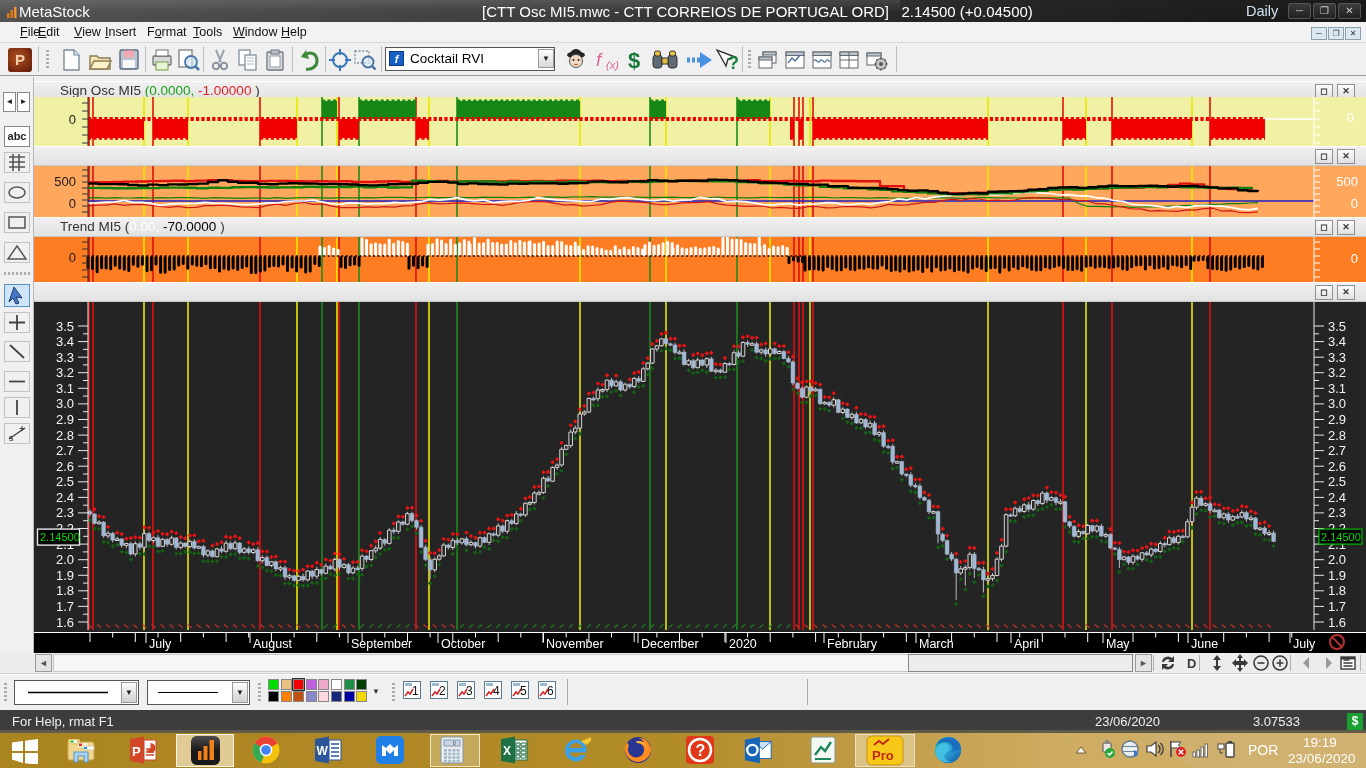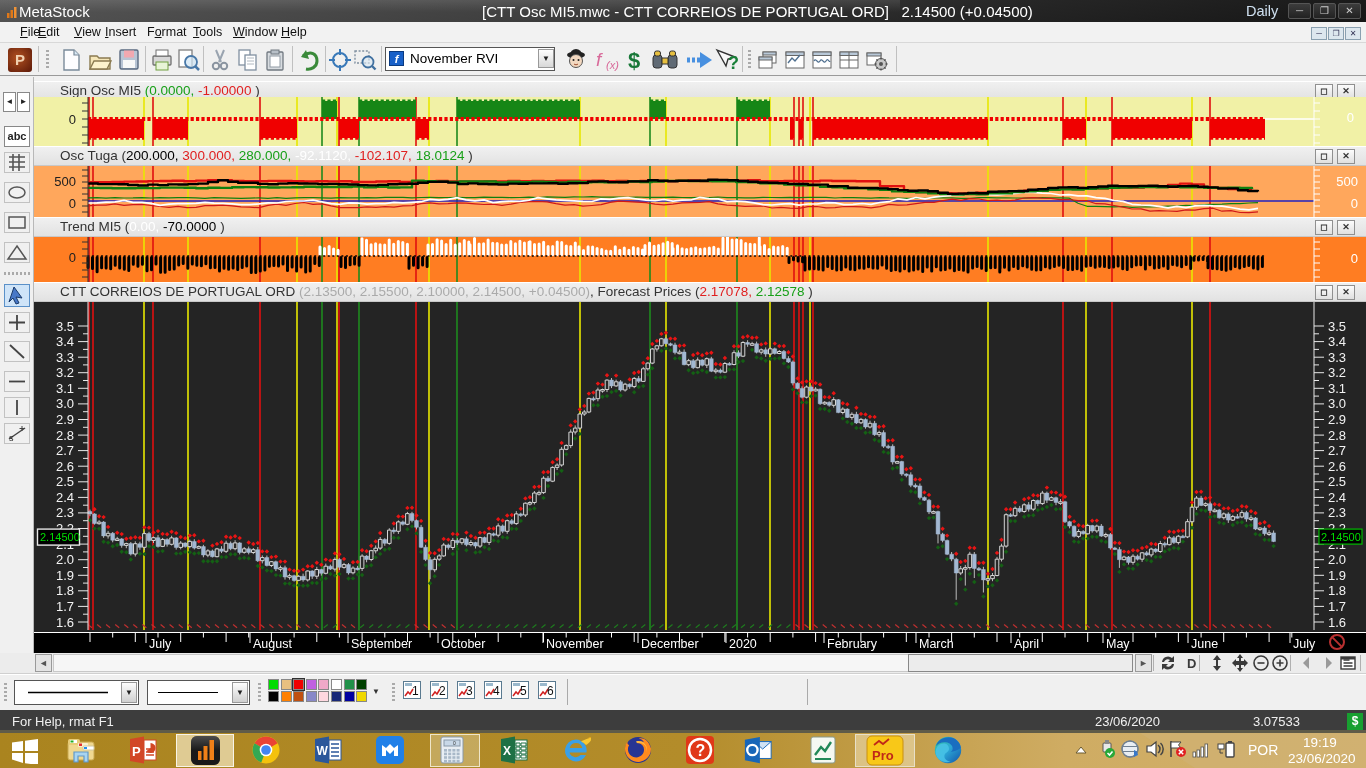--- a/index.html
+++ b/index.html
@@ -113,21 +113,21 @@
     <path d="M12 1v6M12 17v6M1 12h6M17 12h6" stroke="#3878b8" stroke-width="2"></path>
   </svg>
 <svg class="abs" style="left:353px;top:48px" width="24" height="24" viewBox="0 0 24 24">
     <rect x="2" y="3" width="14" height="12" fill="none" stroke="#8090a0" stroke-width="1.4" stroke-dasharray="2 1.6"></rect>
     <circle cx="15" cy="14" r="5.5" fill="#d8e8f4" fill-opacity=".6" stroke="#4070a0" stroke-width="1.8"></circle>
     <line x1="19" y1="18" x2="22.5" y2="21.5" stroke="#4070a0" stroke-width="2.4"></line>
   </svg>
 <div class="abs tsep" style="left:381px;top:46px"></div>
 <div class="abs" style="left:385px;top:47px;width:170px;height:24px;background:#fff;border:1.5px solid #555">
     <div class="abs" style="left:3px;top:3px;width:15px;height:15px;background:#1860c8;border:1px solid #0a3a80;color:#fff;font-size:11px;font-weight:700;text-align:center;line-height:15px;font-style:italic">f</div>
-    <span class="abs" style="left:24px;top:3px;font-size:13.5px;color:#000">November RVI</span>
+    <span class="abs" style="left:24px;top:3px;font-size:13.5px;color:#000">Cocktail RVI</span>
     <div class="abs" style="left:152px;top:1px;width:16px;height:19px;background:linear-gradient(180deg,#fdfdfd,#d8d8d8);border:1px solid #999;color:#222;font-size:8px;text-align:center;line-height:18px">▼</div>
   </div>
 <svg class="abs" style="left:563px;top:47px" width="26" height="26" viewBox="0 0 26 26">
     <ellipse cx="13" cy="8" rx="9" ry="3.4" fill="#222"></ellipse>
     <path d="M7 8a6 6 0 0 1 12 0z" fill="#222"></path>
     <circle cx="13" cy="14" r="6.5" fill="#f2d8c0" stroke="#555"></circle>
     <circle cx="10.5" cy="13" r="1" fill="#222"></circle>
     <circle cx="15.5" cy="13" r="1" fill="#222"></circle>
     <path d="M11 17c1.2 1 2.8 1 4 0" stroke="#a05030" fill="none"></path>
   </svg>
@@ -295,21 +295,20 @@
         <line x1="703" y1="4" x2="736" y2="4" stroke="#168616" stroke-width="3" stroke-dasharray="3.2 2.2"></line>
         <line x1="1231" y1="22" x2="1280" y2="22" stroke="#ffffff" stroke-width="1.4"></line>
         <path d="M54 6h-6 M54 14h-6 M54 22h-6 M54 30h-6 M54 38h-6 M54 46h-6" stroke="#303030" stroke-width="1" fill="none"></path>
         <path d="M1280 6h6 M1280 14h6 M1280 22h6 M1280 30h6 M1280 38h6 M1280 46h6" stroke="#ffffff" stroke-width="1" fill="none"></path>
         <line x1="54" y1="0" x2="54" y2="49" stroke="#303030"></line>
         <line x1="1280" y1="0" x2="1280" y2="49" stroke="#fff"></line>
         <text x="42" y="27" text-anchor="end" font-size="13" fill="#202020">0</text>
         <text x="1320" y="25" text-anchor="end" font-size="13" fill="#fff">0</text>
       </svg></div>
     <div class="abs ptitle" style="top:69px">
-      <span class="tx">Osc Tuga (<span style="color:#000">200.000,</span> <span style="color:#e02020">300.000,</span> <span style="color:#18a018">280.000,</span> <span style="color:#fff">-92.1120,</span> <span style="color:#e02020">-102.107,</span> <span style="color:#18a018">18.0124</span> )</span>
       <div class="abs pbtn" style="left:1281px">◻</div>
       <div class="abs pbtn" style="left:1303px">✕</div>
     </div>
     <div class="abs pbody" style="top:89px;height:57px;background:#ffa75c"><svg width="1332" height="51" viewBox="0 0 1332 51" font-family="Liberation Sans, sans-serif">
         <line x1="110" y1="0" x2="110" y2="51" stroke="#e8e800" stroke-width="1.6"></line>
         <line x1="154" y1="0" x2="154" y2="51" stroke="#e8e800" stroke-width="1.6"></line>
         <line x1="263" y1="0" x2="263" y2="51" stroke="#e8e800" stroke-width="1.6"></line>
         <line x1="303" y1="0" x2="303" y2="51" stroke="#e8e800" stroke-width="1.6"></line>
         <line x1="395" y1="0" x2="395" y2="51" stroke="#e8e800" stroke-width="1.6"></line>
         <line x1="546" y1="0" x2="546" y2="51" stroke="#e8e800" stroke-width="1.6"></line>
@@ -393,21 +392,20 @@
         <path d="M54.0 20.5v10.1 M58.5 20.5v11.0 M63.1 20.5v14.3 M67.6 20.5v10.2 M72.1 20.5v10.6 M76.7 20.5v11.3 M81.2 20.5v7.7 M85.7 20.5v10.6 M90.3 20.5v11.7 M94.8 20.5v13.1 M99.3 20.5v6.8 M103.9 20.5v8.7 M108.4 20.5v6.8 M113.0 20.5v13.3 M117.5 20.5v12.2 M122.0 20.5v6.4 M126.6 20.5v14.8 M131.1 20.5v14.7 M135.6 20.5v11.9 M140.2 20.5v11.5 M144.7 20.5v7.4 M149.2 20.5v6.1 M153.8 20.5v10.8 M158.3 20.5v6.5 M162.8 20.5v7.7 M167.4 20.5v8.2 M171.9 20.5v6.3 M176.4 20.5v10.2 M181.0 20.5v10.0 M185.5 20.5v13.6 M190.0 20.5v10.7 M194.6 20.5v11.8 M199.1 20.5v10.5 M203.7 20.5v12.0 M208.2 20.5v10.1 M212.7 20.5v8.5 M217.3 20.5v15.0 M221.8 20.5v15.0 M226.3 20.5v13.6 M230.9 20.5v12.4 M235.4 20.5v8.8 M239.9 20.5v8.1 M244.5 20.5v8.6 M249.0 20.5v6.6 M253.5 20.5v12.9 M258.1 20.5v9.6 M262.6 20.5v13.6 M267.1 20.5v9.5 M271.7 20.5v14.6 M276.2 20.5v13.6 M280.8 20.5v6.0 M285.3 20.5v7.9 M307.0 20.5v9.1 M311.5 20.5v9.9 M316.1 20.5v7.3 M320.6 20.5v6.4 M325.1 20.5v7.7 M375.0 20.5v10.7 M379.5 20.5v7.7 M384.1 20.5v10.2 M388.6 20.5v7.6 M393.1 20.5v9.1 M755.0 20.5v5.0 M759.5 20.5v2.2 M764.1 20.5v3.6 M768.6 20.5v4.2 M771.0 20.5v12.4 M775.5 20.5v11.4 M780.1 20.5v11.2 M784.6 20.5v11.8 M789.1 20.5v12.5 M793.7 20.5v9.1 M798.2 20.5v11.1 M802.7 20.5v12.4 M807.3 20.5v12.2 M811.8 20.5v9.5 M816.3 20.5v11.7 M820.9 20.5v12.2 M825.4 20.5v10.4 M830.0 20.5v10.7 M834.5 20.5v9.3 M839.0 20.5v10.5 M843.6 20.5v10.7 M848.1 20.5v7.5 M852.6 20.5v10.8 M857.2 20.5v13.0 M861.7 20.5v12.3 M866.0 20.5v13.4 M870.5 20.5v11.3 M875.1 20.5v13.4 M879.6 20.5v12.5 M884.1 20.5v11.6 M888.7 20.5v14.0 M893.2 20.5v9.5 M897.7 20.5v13.5 M902.3 20.5v9.2 M906.8 20.5v12.6 M911.3 20.5v11.9 M915.9 20.5v10.4 M920.4 20.5v13.2 M925.0 20.5v12.0 M929.5 20.5v12.7 M934.0 20.5v14.5 M938.6 20.5v10.5 M943.1 20.5v9.1 M947.6 20.5v10.8 M952.2 20.5v13.1 M956.7 20.5v10.2 M961.2 20.5v10.0 M965.8 20.5v14.4 M966.0 20.5v11.0 M970.5 20.5v9.7 M975.1 20.5v12.4 M979.6 20.5v9.0 M984.1 20.5v11.0 M988.7 20.5v8.2 M993.2 20.5v9.6 M997.7 20.5v11.8 M1002.3 20.5v12.5 M1006.8 20.5v12.3 M1011.4 20.5v9.3 M1015.9 20.5v10.5 M1020.4 20.5v8.9 M1025.0 20.5v7.8 M1029.5 20.5v10.0 M1034.0 20.5v12.0 M1038.6 20.5v12.1 M1043.1 20.5v11.3 M1047.6 20.5v12.7 M1052.2 20.5v8.7 M1056.7 20.5v8.0 M1061.2 20.5v9.7 M1065.8 20.5v8.7 M1066.0 20.5v8.1 M1070.5 20.5v9.1 M1075.1 20.5v10.1 M1079.6 20.5v9.5 M1084.1 20.5v8.6 M1088.7 20.5v11.2 M1093.2 20.5v11.9 M1097.7 20.5v9.3 M1102.3 20.5v7.4 M1106.8 20.5v7.2 M1111.4 20.5v11.4 M1115.9 20.5v7.2 M1120.4 20.5v10.5 M1125.0 20.5v9.9 M1129.5 20.5v8.5 M1134.0 20.5v11.0 M1138.6 20.5v7.1 M1143.1 20.5v7.7 M1147.6 20.5v9.3 M1152.2 20.5v7.1 M1156.7 20.5v11.1 M1160.0 20.5v2.7 M1164.5 20.5v2.4 M1169.1 20.5v2.1 M1173.6 20.5v3.9 M1174.0 20.5v10.2 M1178.5 20.5v11.1 M1183.1 20.5v11.3 M1187.6 20.5v12.0 M1192.1 20.5v12.8 M1196.7 20.5v11.4 M1201.2 20.5v9.0 M1205.7 20.5v10.4 M1210.3 20.5v8.9 M1214.8 20.5v8.1 M1219.4 20.5v10.4 M1223.9 20.5v11.6 M1228.4 20.5v8.9" stroke="#000000" stroke-width="3" stroke-linecap="round" fill="none"></path>
         <path d="M54.0 19h0.8 M58.5 19h0.8 M63.1 19h0.8 M67.6 19h0.8 M72.1 19h0.8 M76.7 19h0.8 M81.2 19h0.8 M85.7 19h0.8 M90.3 19h0.8 M94.8 19h0.8 M99.3 19h0.8 M103.9 19h0.8 M108.4 19h0.8 M113.0 19h0.8 M117.5 19h0.8 M122.0 19h0.8 M126.6 19h0.8 M131.1 19h0.8 M135.6 19h0.8 M140.2 19h0.8 M144.7 19h0.8 M149.2 19h0.8 M153.8 19h0.8 M158.3 19h0.8 M162.8 19h0.8 M167.4 19h0.8 M171.9 19h0.8 M176.4 19h0.8 M181.0 19h0.8 M185.5 19h0.8 M190.0 19h0.8 M194.6 19h0.8 M199.1 19h0.8 M203.7 19h0.8 M208.2 19h0.8 M212.7 19h0.8 M217.3 19h0.8 M221.8 19h0.8 M226.3 19h0.8 M230.9 19h0.8 M235.4 19h0.8 M239.9 19h0.8 M244.5 19h0.8 M249.0 19h0.8 M253.5 19h0.8 M258.1 19h0.8 M262.6 19h0.8 M267.1 19h0.8 M271.7 19h0.8 M276.2 19h0.8 M280.8 19h0.8 M285.3 19h0.8 M289.8 19h0.8 M294.4 19h0.8 M298.9 19h0.8 M303.4 19h0.8 M308.0 19h0.8 M312.5 19h0.8 M317.0 19h0.8 M321.6 19h0.8 M326.1 19h0.8 M330.6 19h0.8 M335.2 19h0.8 M339.7 19h0.8 M344.2 19h0.8 M348.8 19h0.8 M353.3 19h0.8 M357.8 19h0.8 M362.4 19h0.8 M366.9 19h0.8 M371.5 19h0.8 M376.0 19h0.8 M380.5 19h0.8 M385.1 19h0.8 M389.6 19h0.8 M394.1 19h0.8 M398.7 19h0.8 M403.2 19h0.8 M407.7 19h0.8 M412.3 19h0.8 M416.8 19h0.8 M421.3 19h0.8 M425.9 19h0.8 M430.4 19h0.8 M434.9 19h0.8 M439.5 19h0.8 M444.0 19h0.8 M448.5 19h0.8 M453.1 19h0.8 M457.6 19h0.8 M462.2 19h0.8 M466.7 19h0.8 M471.2 19h0.8 M475.8 19h0.8 M480.3 19h0.8 M484.8 19h0.8 M489.4 19h0.8 M493.9 19h0.8 M498.4 19h0.8 M503.0 19h0.8 M507.5 19h0.8 M512.0 19h0.8 M516.6 19h0.8 M521.1 19h0.8 M525.6 19h0.8 M530.2 19h0.8 M534.7 19h0.8 M539.2 19h0.8 M543.8 19h0.8 M548.3 19h0.8 M552.9 19h0.8 M557.4 19h0.8 M561.9 19h0.8 M566.5 19h0.8 M571.0 19h0.8 M575.5 19h0.8 M580.1 19h0.8 M584.6 19h0.8 M589.1 19h0.8 M593.7 19h0.8 M598.2 19h0.8 M602.7 19h0.8 M607.3 19h0.8 M611.8 19h0.8 M616.3 19h0.8 M620.9 19h0.8 M625.4 19h0.8 M629.9 19h0.8 M634.5 19h0.8 M639.0 19h0.8 M643.6 19h0.8 M648.1 19h0.8 M652.6 19h0.8 M657.2 19h0.8 M661.7 19h0.8 M666.2 19h0.8 M670.8 19h0.8 M675.3 19h0.8 M679.8 19h0.8 M684.4 19h0.8 M688.9 19h0.8 M693.4 19h0.8 M698.0 19h0.8 M702.5 19h0.8 M707.0 19h0.8 M711.6 19h0.8 M716.1 19h0.8 M720.6 19h0.8 M725.2 19h0.8 M729.7 19h0.8 M734.2 19h0.8 M738.8 19h0.8 M743.3 19h0.8 M747.9 19h0.8 M752.4 19h0.8 M756.9 19h0.8 M761.5 19h0.8 M766.0 19h0.8 M770.5 19h0.8 M775.1 19h0.8 M779.6 19h0.8 M784.1 19h0.8 M788.7 19h0.8 M793.2 19h0.8 M797.7 19h0.8 M802.3 19h0.8 M806.8 19h0.8 M811.3 19h0.8 M815.9 19h0.8 M820.4 19h0.8 M824.9 19h0.8 M829.5 19h0.8 M834.0 19h0.8 M838.6 19h0.8 M843.1 19h0.8 M847.6 19h0.8 M852.2 19h0.8 M856.7 19h0.8 M861.2 19h0.8 M865.8 19h0.8 M870.3 19h0.8 M874.8 19h0.8 M879.4 19h0.8 M883.9 19h0.8 M888.4 19h0.8 M893.0 19h0.8 M897.5 19h0.8 M902.0 19h0.8 M906.6 19h0.8 M911.1 19h0.8 M915.6 19h0.8 M920.2 19h0.8 M924.7 19h0.8 M929.3 19h0.8 M933.8 19h0.8 M938.3 19h0.8 M942.9 19h0.8 M947.4 19h0.8 M951.9 19h0.8 M956.5 19h0.8 M961.0 19h0.8 M965.5 19h0.8 M970.1 19h0.8 M974.6 19h0.8 M979.1 19h0.8 M983.7 19h0.8 M988.2 19h0.8 M992.7 19h0.8 M997.3 19h0.8 M1001.8 19h0.8 M1006.3 19h0.8 M1010.9 19h0.8 M1015.4 19h0.8 M1020.0 19h0.8 M1024.5 19h0.8 M1029.0 19h0.8 M1033.6 19h0.8 M1038.1 19h0.8 M1042.6 19h0.8 M1047.2 19h0.8 M1051.7 19h0.8 M1056.2 19h0.8 M1060.8 19h0.8 M1065.3 19h0.8 M1069.8 19h0.8 M1074.4 19h0.8 M1078.9 19h0.8 M1083.4 19h0.8 M1088.0 19h0.8 M1092.5 19h0.8 M1097.0 19h0.8 M1101.6 19h0.8 M1106.1 19h0.8 M1110.7 19h0.8 M1115.2 19h0.8 M1119.7 19h0.8 M1124.3 19h0.8 M1128.8 19h0.8 M1133.3 19h0.8 M1137.9 19h0.8 M1142.4 19h0.8 M1146.9 19h0.8 M1151.5 19h0.8 M1156.0 19h0.8 M1160.5 19h0.8 M1165.1 19h0.8 M1169.6 19h0.8 M1174.1 19h0.8 M1178.7 19h0.8 M1183.2 19h0.8 M1187.8 19h0.8 M1192.3 19h0.8 M1196.8 19h0.8 M1201.4 19h0.8 M1205.9 19h0.8 M1210.4 19h0.8 M1215.0 19h0.8 M1219.5 19h0.8 M1224.0 19h0.8 M1228.6 19h0.8" stroke="#000" stroke-width="1.6" stroke-linecap="round" fill="none"></path>
         <path d="M54 5h-6 M54 12h-6 M54 19h-6 M54 26h-6 M54 33h-6 M54 40h-6" stroke="#303030" stroke-width="1" fill="none"></path>
         <path d="M1280 5h6 M1280 12h6 M1280 19h6 M1280 26h6 M1280 33h6 M1280 40h6" stroke="#ffffff" stroke-width="1" fill="none"></path>
         <line x1="54" y1="0" x2="54" y2="45" stroke="#303030"></line>
         <line x1="1280" y1="0" x2="1280" y2="45" stroke="#fff"></line>
         <text x="42" y="25" text-anchor="end" font-size="13" fill="#202020">0</text>
         <text x="1324" y="26" text-anchor="end" font-size="13" fill="#fff">0</text>
       </svg></div>
     <div class="abs ptitle" style="top:205px">
-      <span class="tx">CTT CORREIOS DE PORTUGAL ORD <span style="color:#aaa">(2.13500, 2.15500, 2.10000, 2.14500, +0.04500)</span>, Forecast Prices (<span style="color:#e02020">2.17078,</span> <span style="color:#18a018">2.12578</span> )</span>
       <div class="abs pbtn" style="left:1281px">◻</div>
       <div class="abs pbtn" style="left:1303px">✕</div>
     </div>
     <div class="abs pbody" style="top:225px;height:330px;background:#242424"><svg width="1332" height="330" viewBox="0 0 1332 330" font-family="Liberation Sans, sans-serif">
         <line x1="110" y1="0" x2="110" y2="328" stroke="#e8e800" stroke-width="1.6"></line>
         <line x1="154" y1="0" x2="154" y2="328" stroke="#e8e800" stroke-width="1.6"></line>
         <line x1="263" y1="0" x2="263" y2="328" stroke="#e8e800" stroke-width="1.6"></line>
         <line x1="303" y1="0" x2="303" y2="328" stroke="#e8e800" stroke-width="1.6"></line>
         <line x1="395" y1="0" x2="395" y2="328" stroke="#e8e800" stroke-width="1.6"></line>
         <line x1="546" y1="0" x2="546" y2="328" stroke="#e8e800" stroke-width="1.6"></line>

